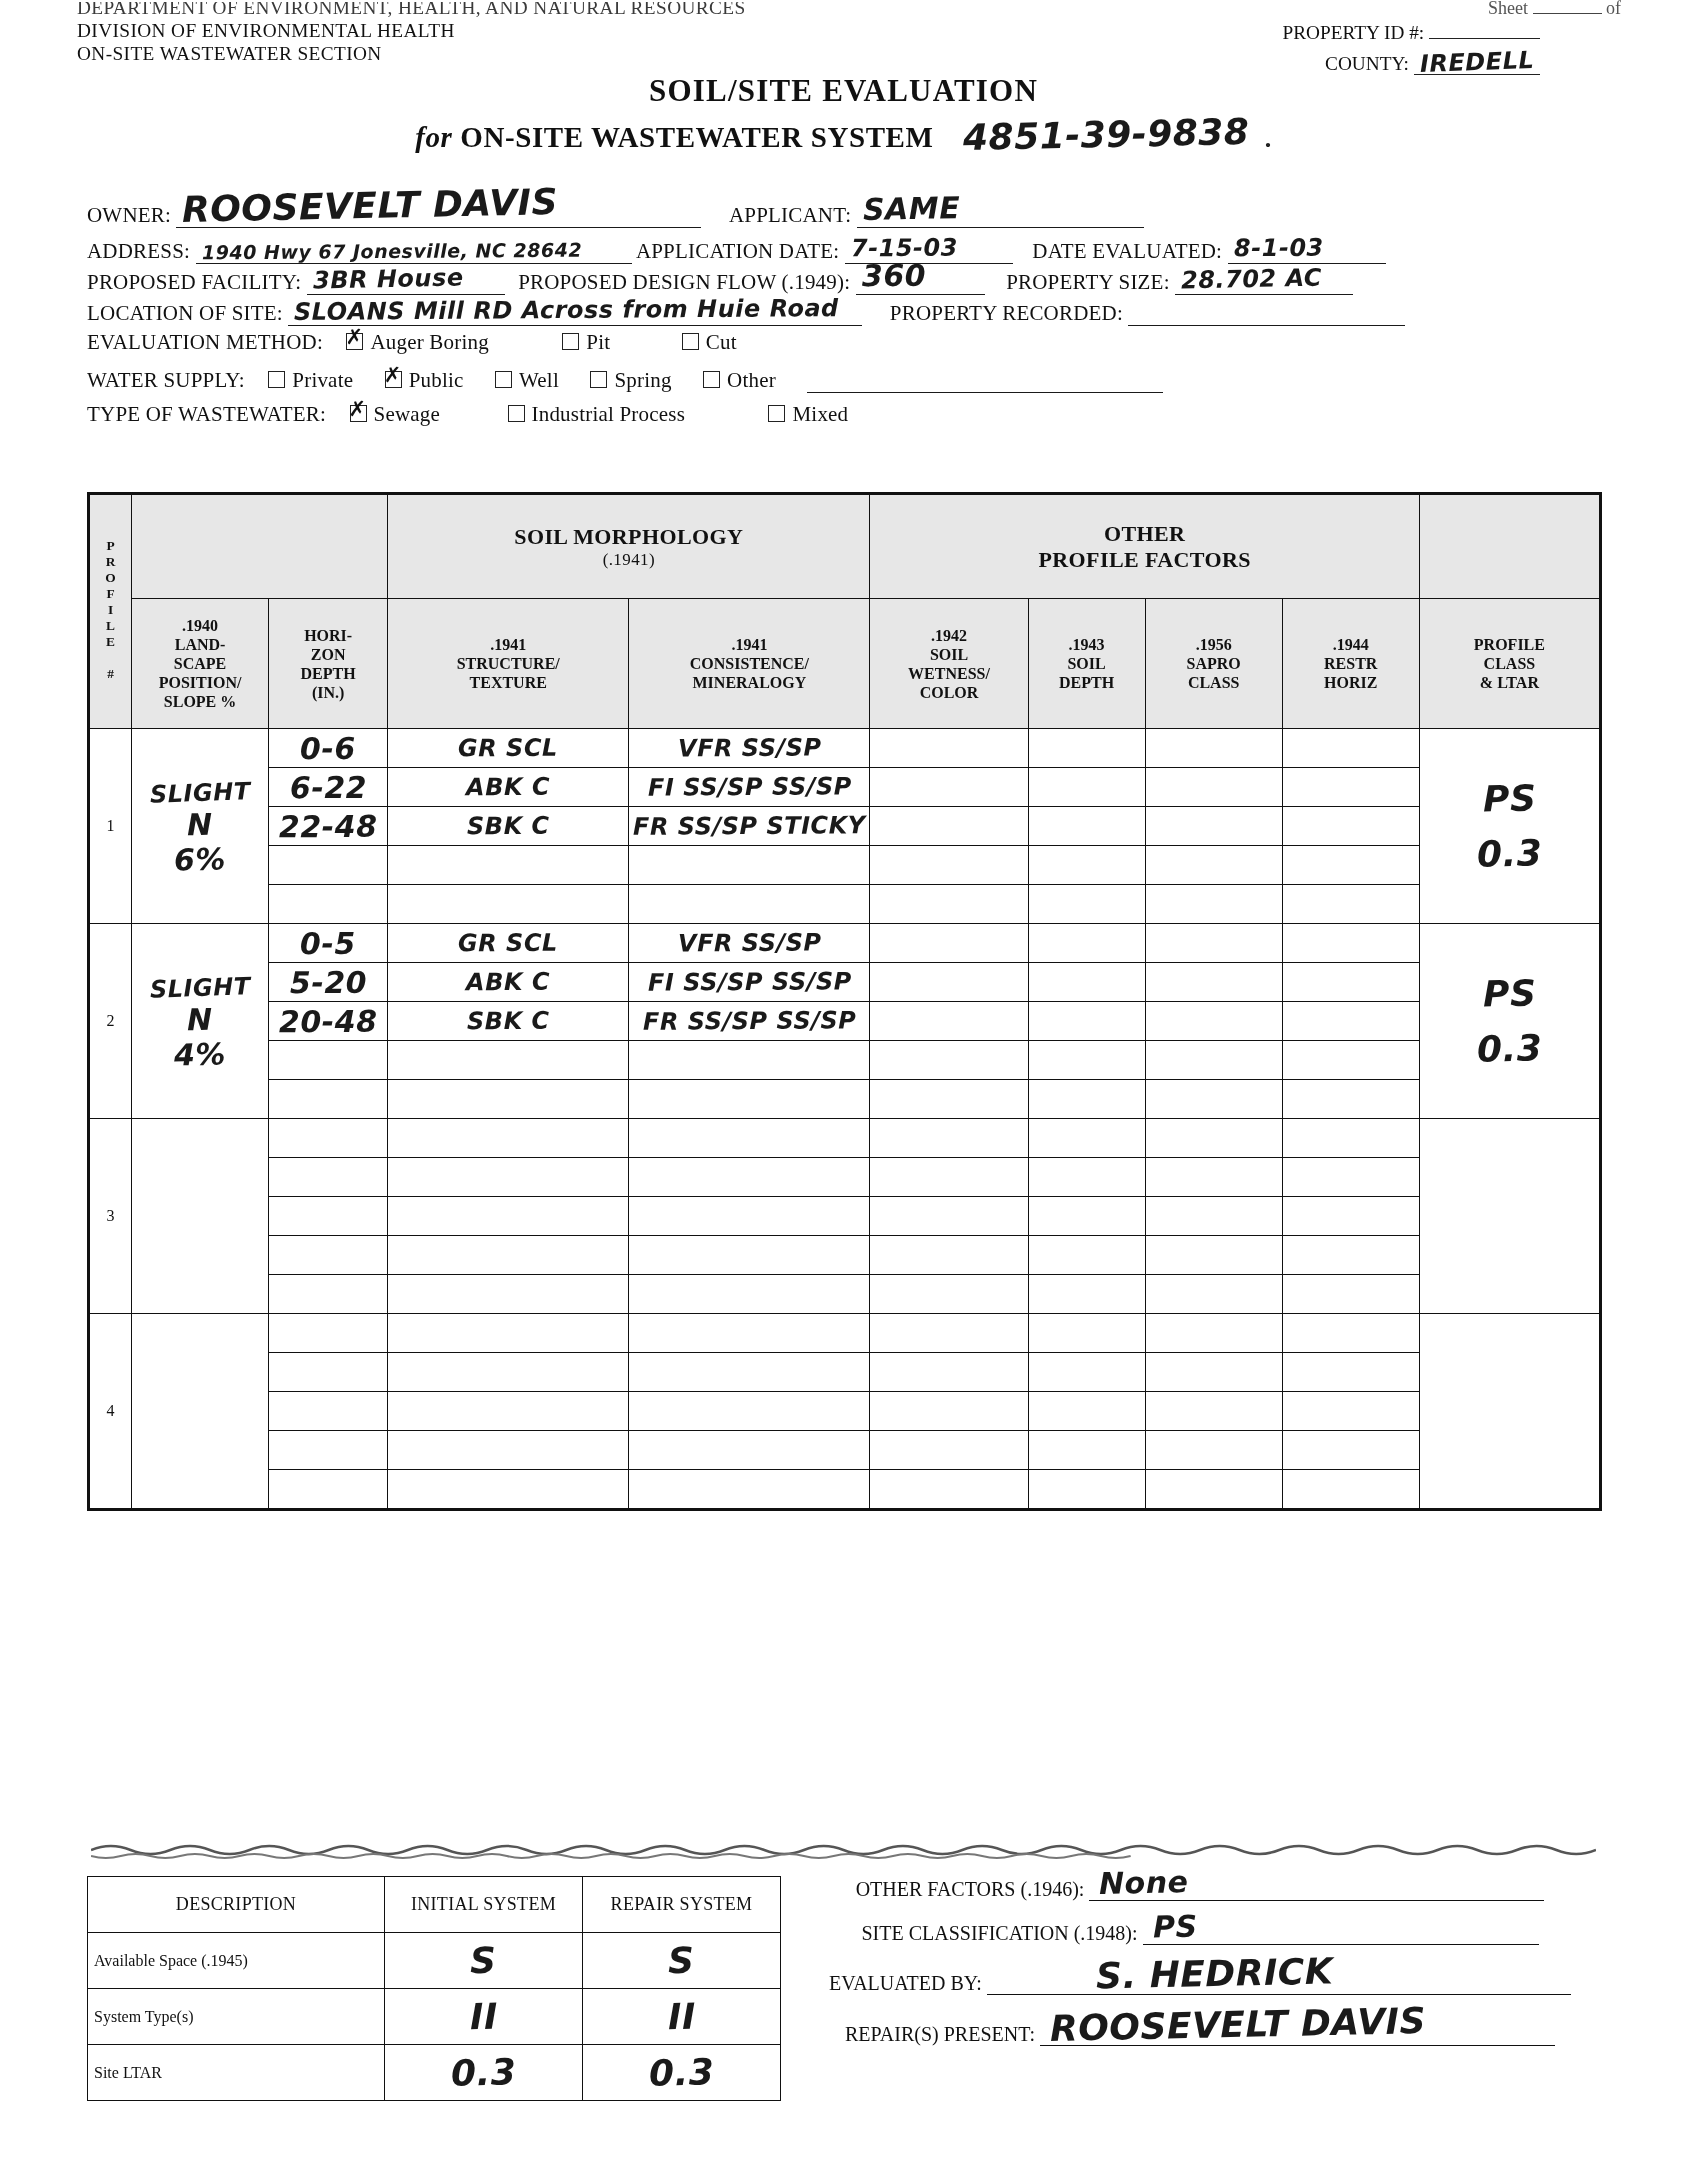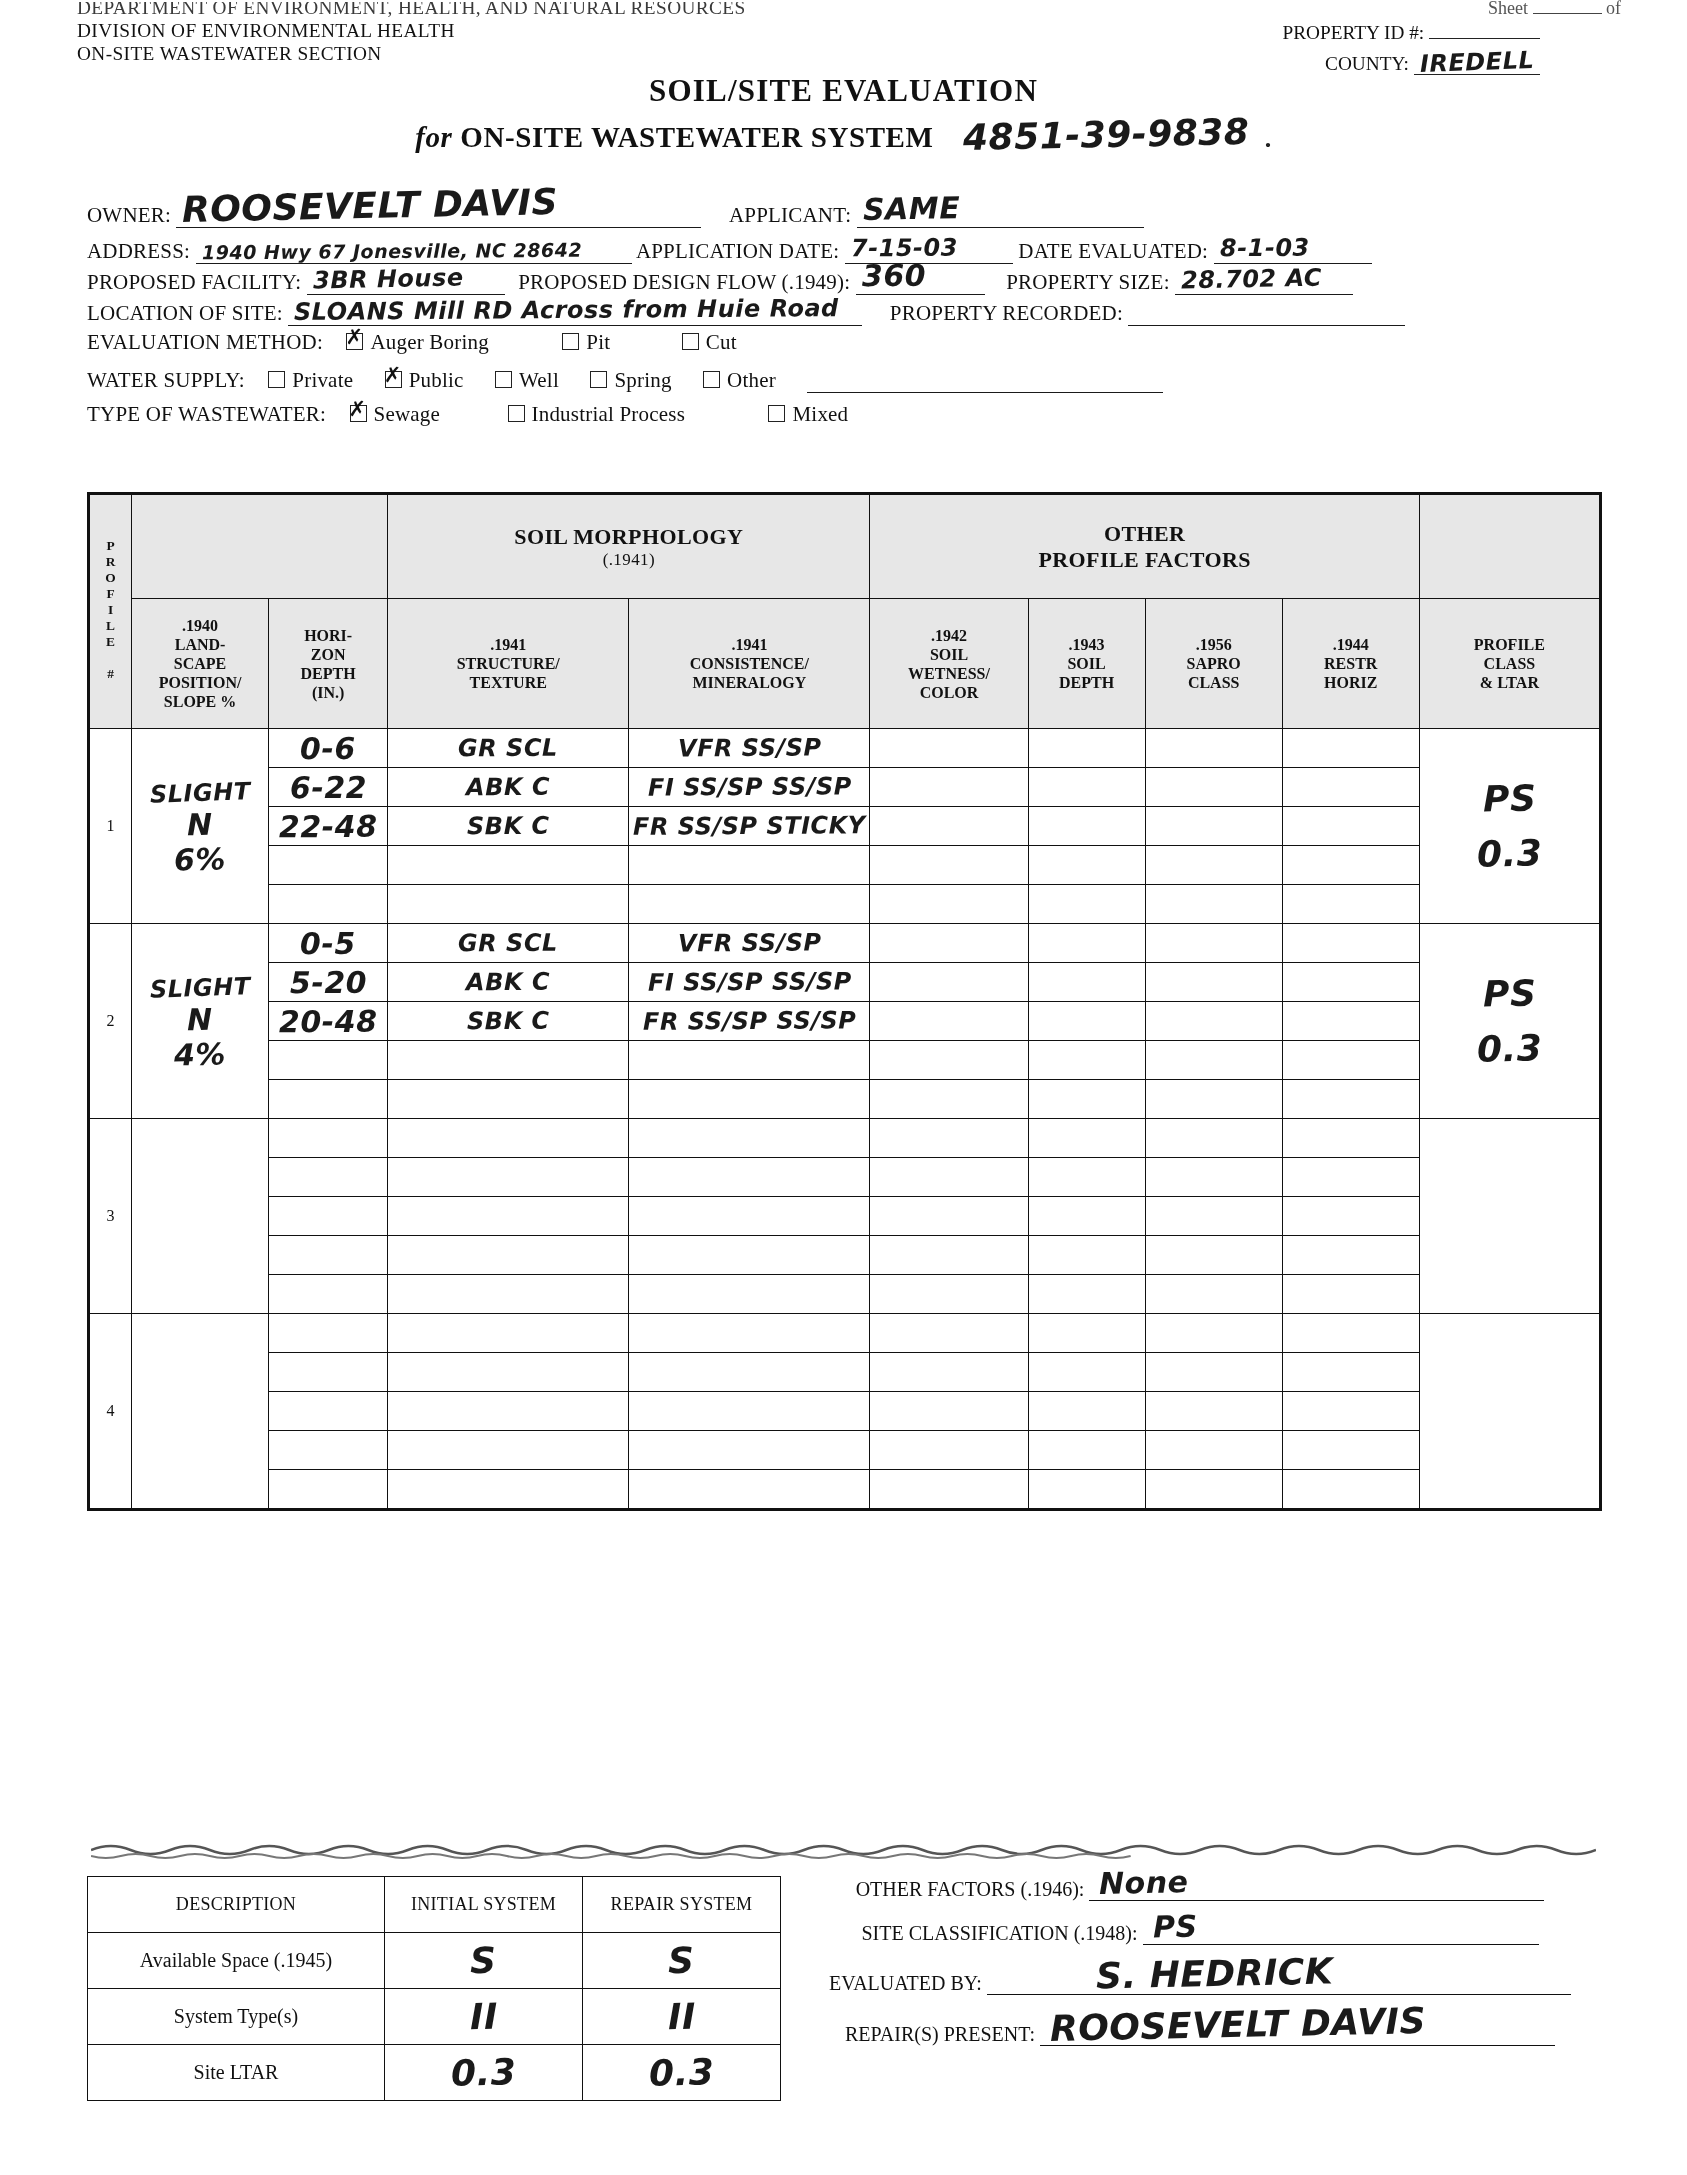--- a/index.html
+++ b/index.html
@@ -232,21 +232,21 @@
     width: 693px;
     float: left;
   }
   table.btbl td {
     border: 1.5px solid #111;
     height: 51px;
     text-align: center;
     font-size: 18px;
     padding: 2px 6px;
   }
-  table.btbl td.lbl2 { text-align: center; font-size: 20px; }
+  table.btbl td.lbl2 { text-align: left; font-size: 16px; }
   table.btbl td.hdr2 { font-size: 18px; letter-spacing: 0.3px; }
   .bright {
     position: absolute;
     left: 711px;
     top: 0;
     width: 804px;
     font-size: 20px;
   }
   .bright .brow { position: relative; height: 44px; white-space: nowrap; text-align: center; }
   .bright .ul2 {
@@ -308,21 +308,21 @@
 
     <div class="frow">
       <span class="lbl">ADDRESS:</span>
       <span class="fill" style="width:436px;">
         <span class="hw sm flat">1940 Hwy 67 Jonesville, NC 28642</span>
       </span>
       <span class="lbl">APPLICATION DATE:</span>
       <span class="fill" style="width:168px;">
         <span class="hw md flat">7-15-03</span>
       </span>
-      <span class="lbl" style="text-align:right;">DATE EVALUATED:</span>
+      <span class="lbl" style="margin-left:14px;text-align:right;">DATE EVALUATED:</span>
       <span class="fill" style="width:158px;">
         <span class="hw md flat">8-1-03</span>
       </span>
     </div>
 
     <div class="frow">
       <span class="lbl">PROPOSED FACILITY:</span>
       <span class="fill" style="width:198px;">
         <span class="hw md">3BR House</span>
       </span>

